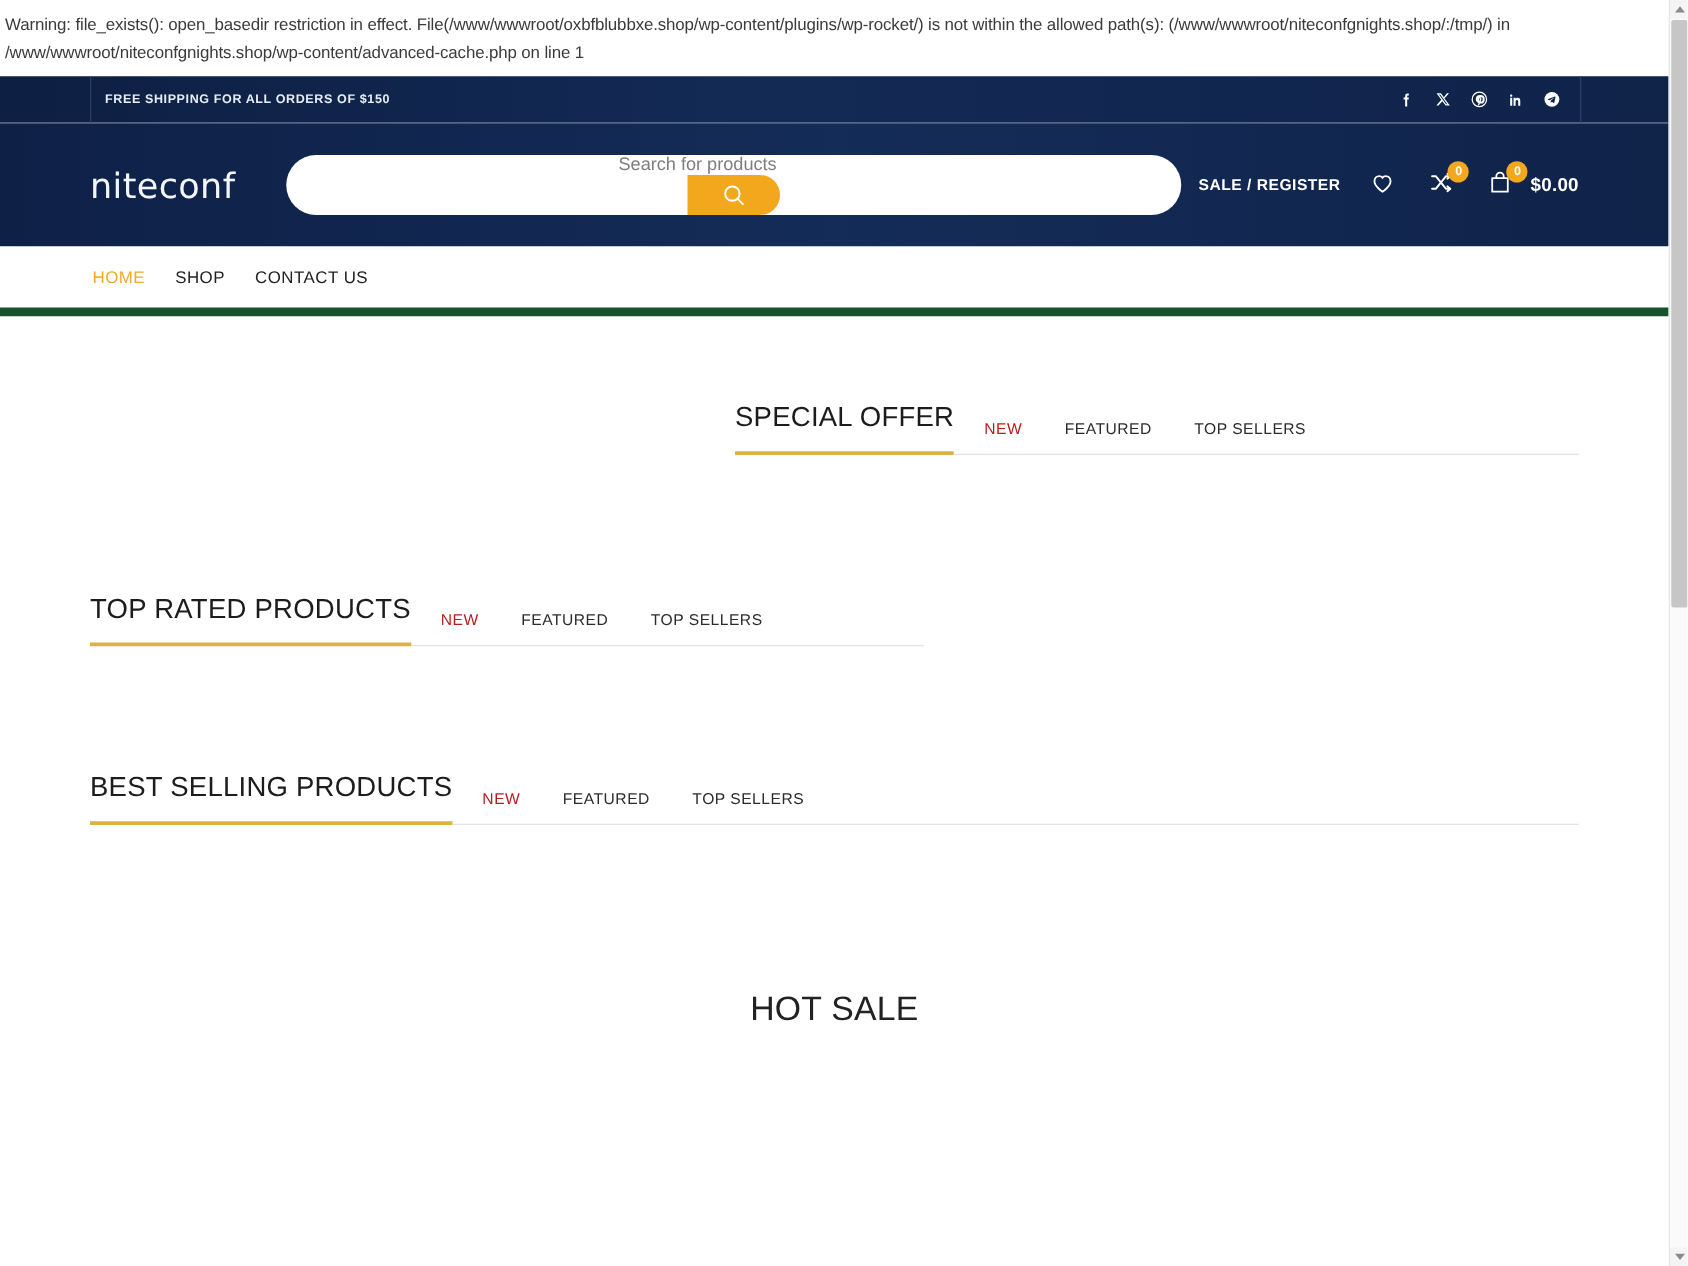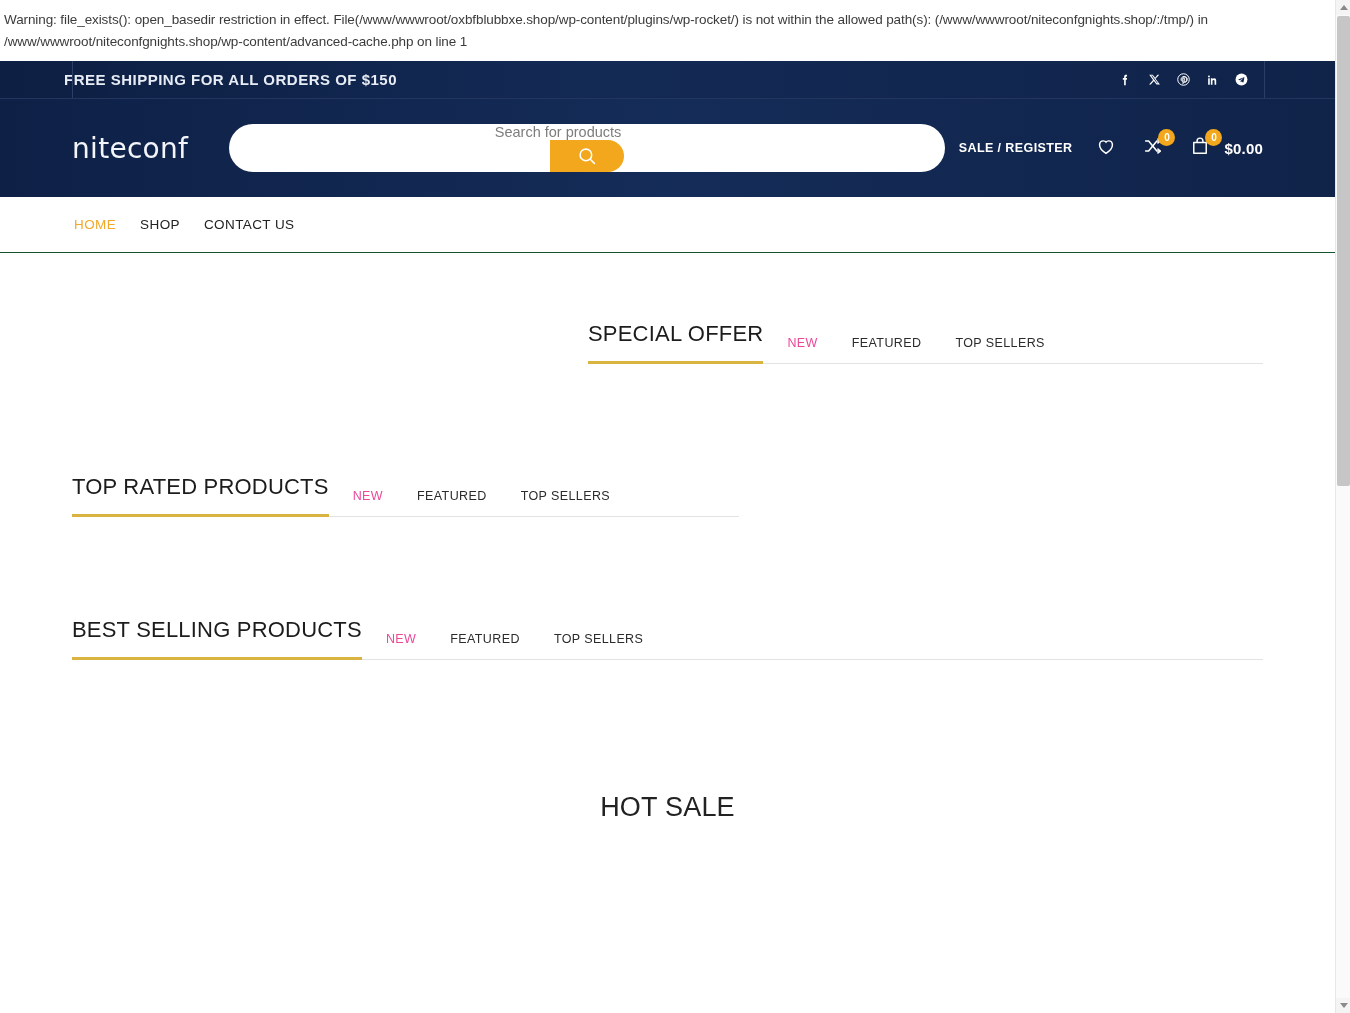--- a/index.html
+++ b/index.html
@@ -56,23 +56,23 @@
     background: #2c3e66;
   }
   .topbar::after {
     content: "";
     position: absolute;
     right: 70px; top: 0; bottom: 0;
     width: 1px;
     background: #2c3e66;
   }
   .topbar-msg {
-    margin-left: 64px;
+    margin-left: 84px;
     color: #e8ecf5;
-    font-size: 15px;
+    font-size: 10px;
     font-weight: 700;
     letter-spacing: 0.5px;
   }
   .socials {
     margin-left: auto;
     margin-right: 86px;
     display: flex;
     align-items: center;
     gap: 13px;
   }
@@ -188,21 +188,21 @@
     letter-spacing: 0.2px;
   }
 
   
   .navbar {
     height: 56px;
     background: #ffffff;
     display: flex;
     align-items: center;
     padding: 0 72px;
-    border-bottom: 1px solid #14532d;
+    border-bottom: 7px solid #14532d;
   }
   .navlist { display: flex; align-items: center; gap: 20px; }
   .navitem {
     font-size: 13.5px;
     color: #222222;
     letter-spacing: 0.4px;
     cursor: pointer;
     padding: 4px 2px;
     white-space: nowrap;
   }
@@ -243,21 +243,21 @@
   }
   .tab {
     font-size: 12.5px;
     letter-spacing: 0.4px;
     color: #2b2b2b;
     cursor: pointer;
     padding: 0 17px;
     white-space: nowrap;
   }
   .tab:first-child { padding-left: 24px; }
-  .tab.active { color: #ec4899; }
+  .tab.active { color: #b91c1c; }
 
   
   .sec-special { padding: 0 72px 0 588px; margin-top: 68px; }
   .sec-toprated { padding: 0 596px 0 72px; margin-top: 110px; }
   .sec-bestsell { padding: 0 72px 0 72px; margin-top: 100px; }
   .sec-bestsell .tabs { max-width: 100%; }
 
   .best-seller-title { margin-top: 88px; }
   .hot-sale-title { margin-top: 132px; }
 

